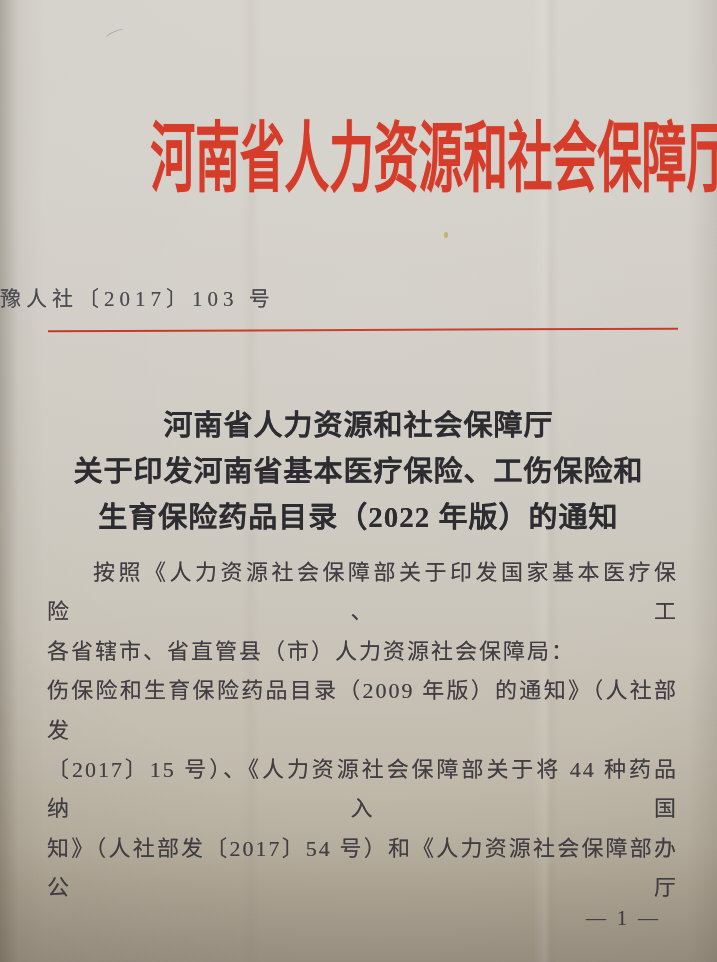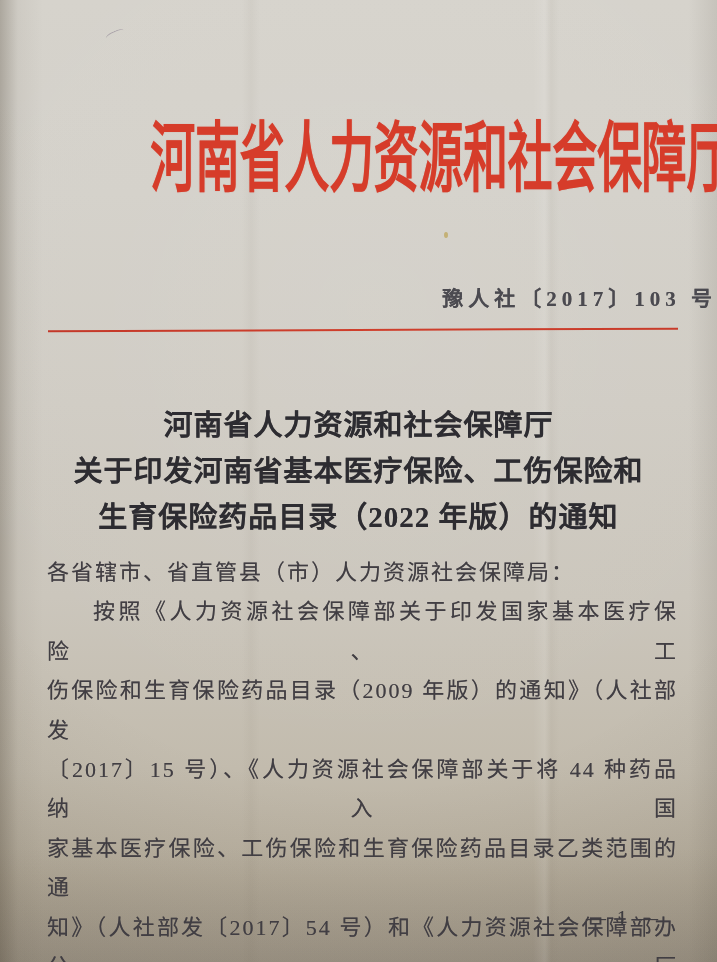--- a/index.html
+++ b/index.html
@@ -66,26 +66,25 @@
     text-align: center; white-space: nowrap;
     font-size: 77px; line-height: 1; font-weight: 900;
     color: #d63c2a;
     transform: scaleX(0.58);
     transform-origin: 50% 50%;
     letter-spacing: 0px;
     text-shadow: 0 0 1px rgba(205,55,40,0.55);
   }
   .doc-number {
     position: absolute; top: 286px; left: 0; width: 717px;
-    text-align: right;
+    text-align: left;
     font-size: 21px; line-height: 26px;
     letter-spacing: 5px;
     color: #4b4a50;
     text-shadow: 0 0 0.5px rgba(70,68,75,0.6);
-    font-weight: bold;
   }
   .red-rule {
     position: absolute; top: 329px; left: 48px; width: 630px; height: 2px;
     background: linear-gradient(90deg, #c33829 0%, #cf3f2c 50%, #c83b2a 100%);
     transform: rotate(-0.25deg);
   }
   .doc-title {
     position: absolute; top: 402px; left: 0; width: 717px;
     text-align: center;
     font-size: 29px; line-height: 46px; font-weight: 700;
@@ -134,24 +133,23 @@
 
   <div class="red-rule"></div>
 
   <div class="doc-title">
     <div>河南省人力资源和社会保障厅</div>
     <div>关于印发河南省基本医疗保险、工伤保险和</div>
     <div>生育保险药品目录（2022 年版）的通知</div>
   </div>
 
   <div class="body-block">
+    <div class="body-line just indent">按照《人力资源社会保障部关于印发国家基本医疗保险、工</div>
     <div class="body-line">各省辖市、省直管县（市）人力资源社会保障局：</div>
-    <div class="body-line just indent">按照《人力资源社会保障部关于印发国家基本医疗保险、工</div>
     <div class="body-line just">伤保险和生育保险药品目录（2009 年版）的通知》（人社部发</div>
     <div class="body-line just">〔2017〕15 号）、《人力资源社会保障部关于将 44 种药品纳入国</div>
-    <div class="body-line just">家基本医疗保险、工伤保险和生育保险药品目录乙类范围的通</div>
     <div class="body-line just">知》（人社部发〔2017〕54 号）和《人力资源社会保障部办公厅</div>
 
   </div>
 
   <div class="page-number">— 1 —</div>
 
 </div>
 
 </body></html>

